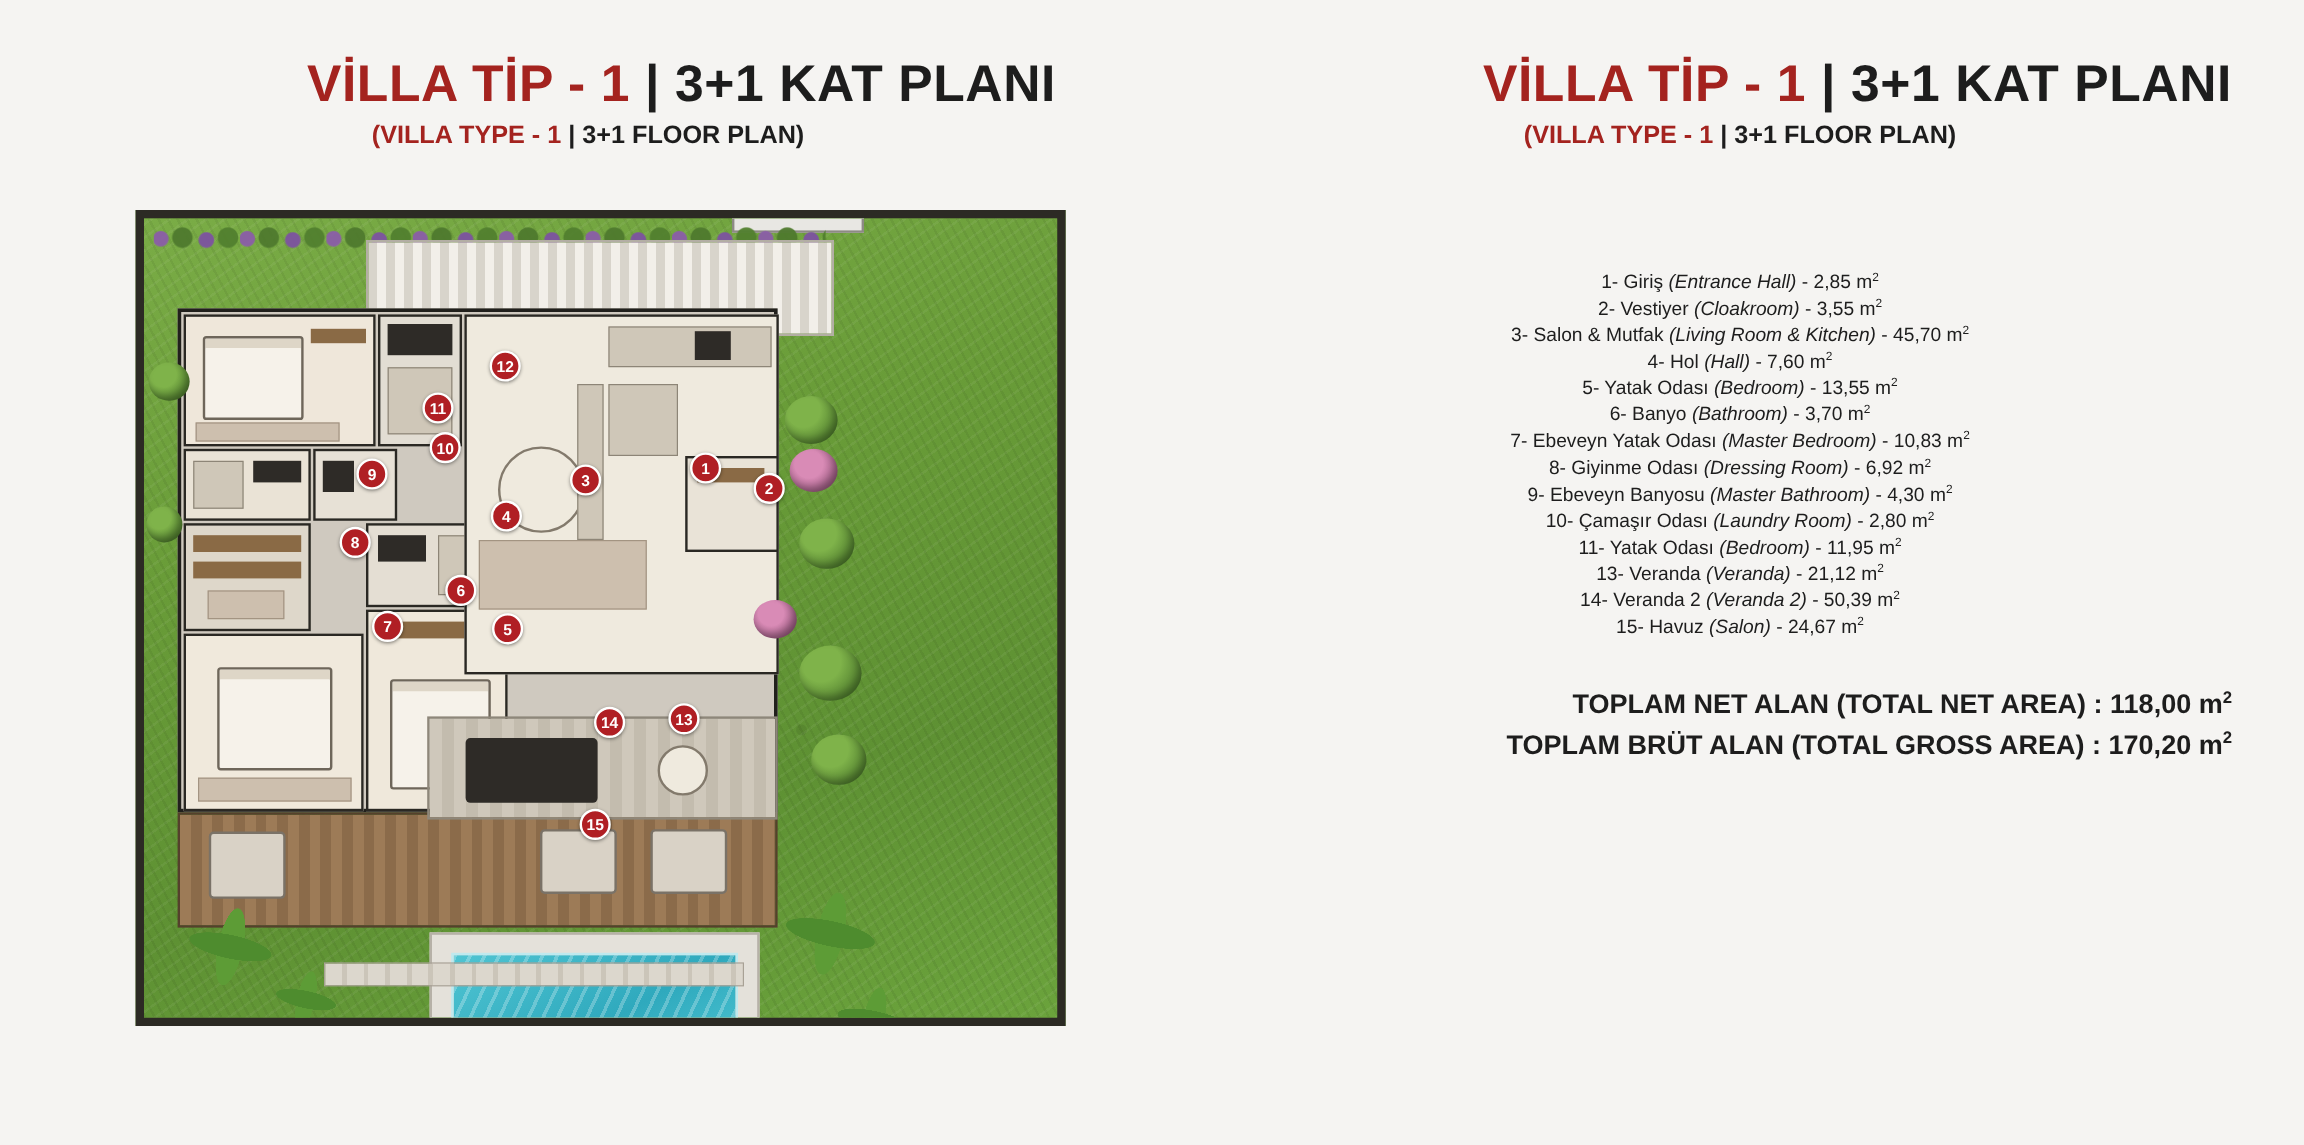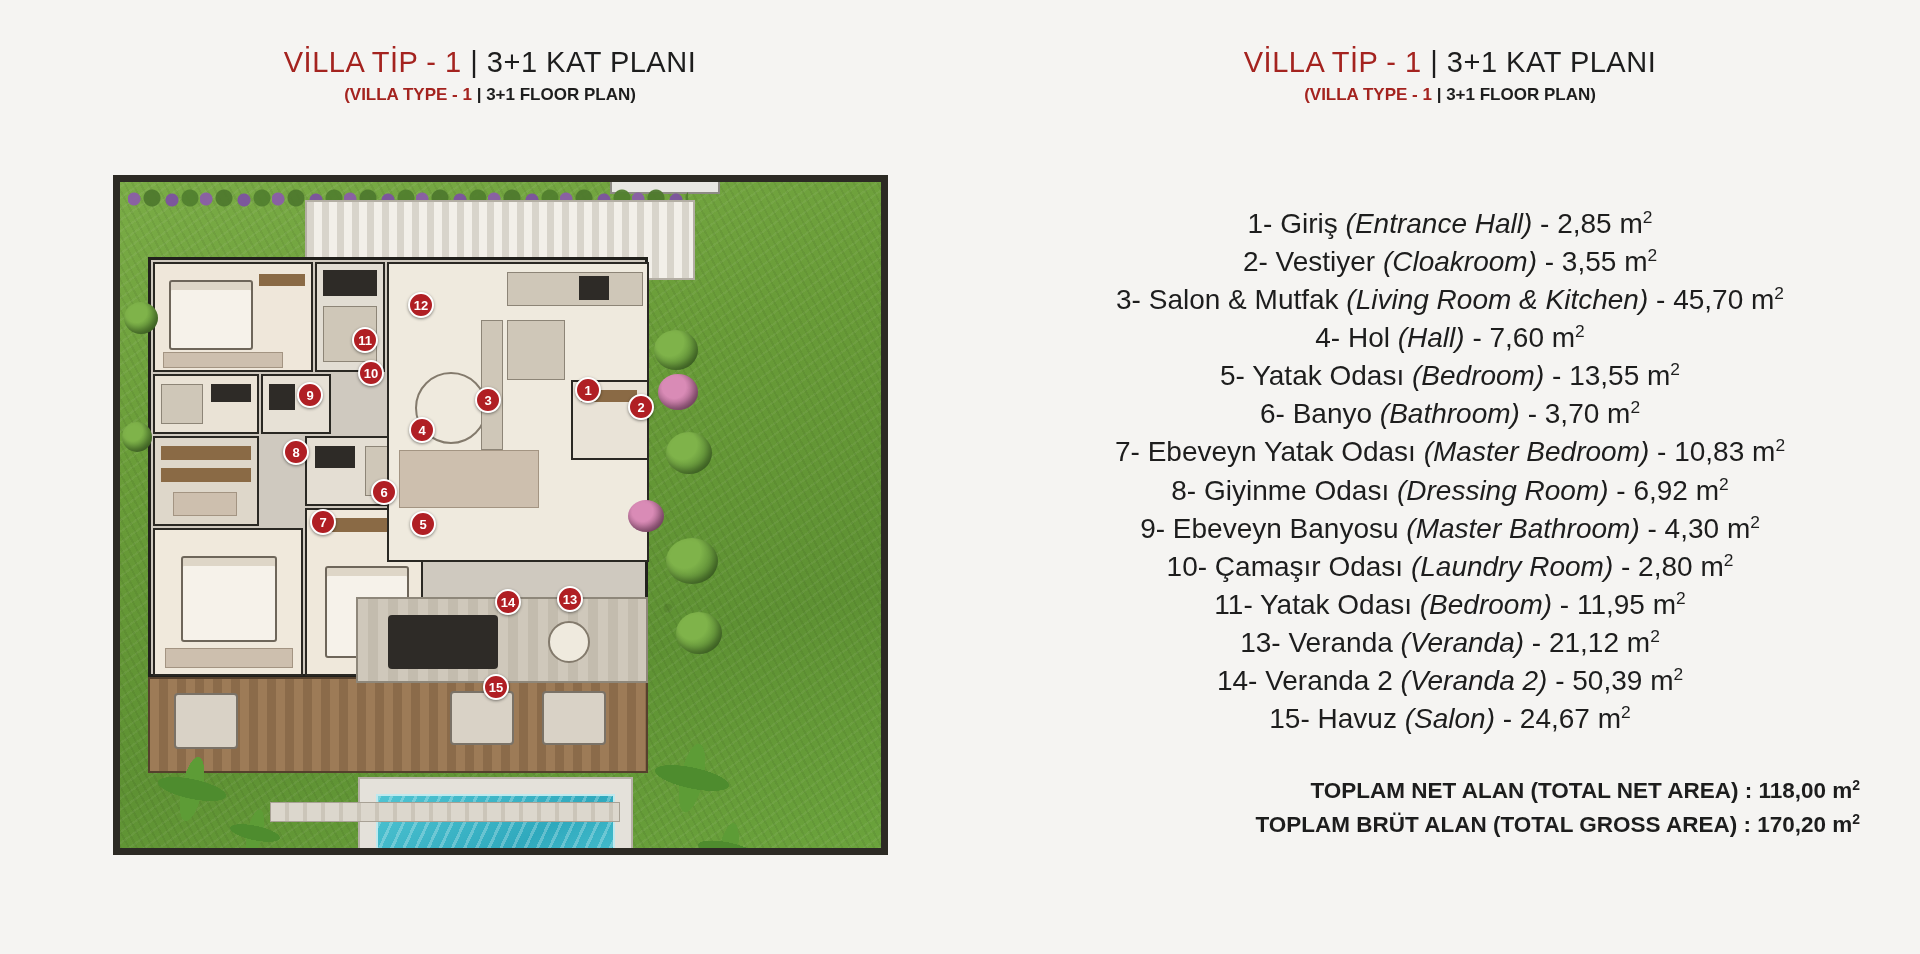--- a/index.html
+++ b/index.html
@@ -12,29 +12,30 @@
   }
   .page {
     position: relative;
     width: 1920px; height: 954px;
     background: #f5f4f2;
   }
 
   
   .title-block { text-align: center; }
   .title-main {
-    font-size: 29px;
-    font-weight: normal;
+    font-size: 43px;
+    font-weight: bold;
     letter-spacing: 0.5px;
     color: #1d1d1d;
     white-space: nowrap;
+    text-align: right;
   }
   .title-main .red { color: #a4231f; }
   .title-sub {
-    font-size: 17px;
+    font-size: 21px;
     font-weight: bold;
     color: #1d1d1d;
     margin-top: 6px;
     white-space: nowrap;
   }
   .title-sub .red { color: #a4231f; }
 
   
   .left-col {
     position: absolute;
@@ -195,21 +196,21 @@
   .right-col {
     position: absolute;
     left: 1040px; top: 46px;
     width: 820px;
   }
   .legend {
     margin-top: 100px;
     text-align: center;
   }
   .legend-item {
-    font-size: 28px;
+    font-size: 16px;
     color: #1d1d1d;
     line-height: 1.36;
     white-space: nowrap;
   }
   .legend-item .num { color: #1d1d1d; }
   .legend-item .en  { font-style: italic; }
   .legend-item .area { color: #1d1d1d; }
   sup { font-size: 0.62em; vertical-align: super; }
 
   .totals { margin-top: 36px; text-align: right; }

